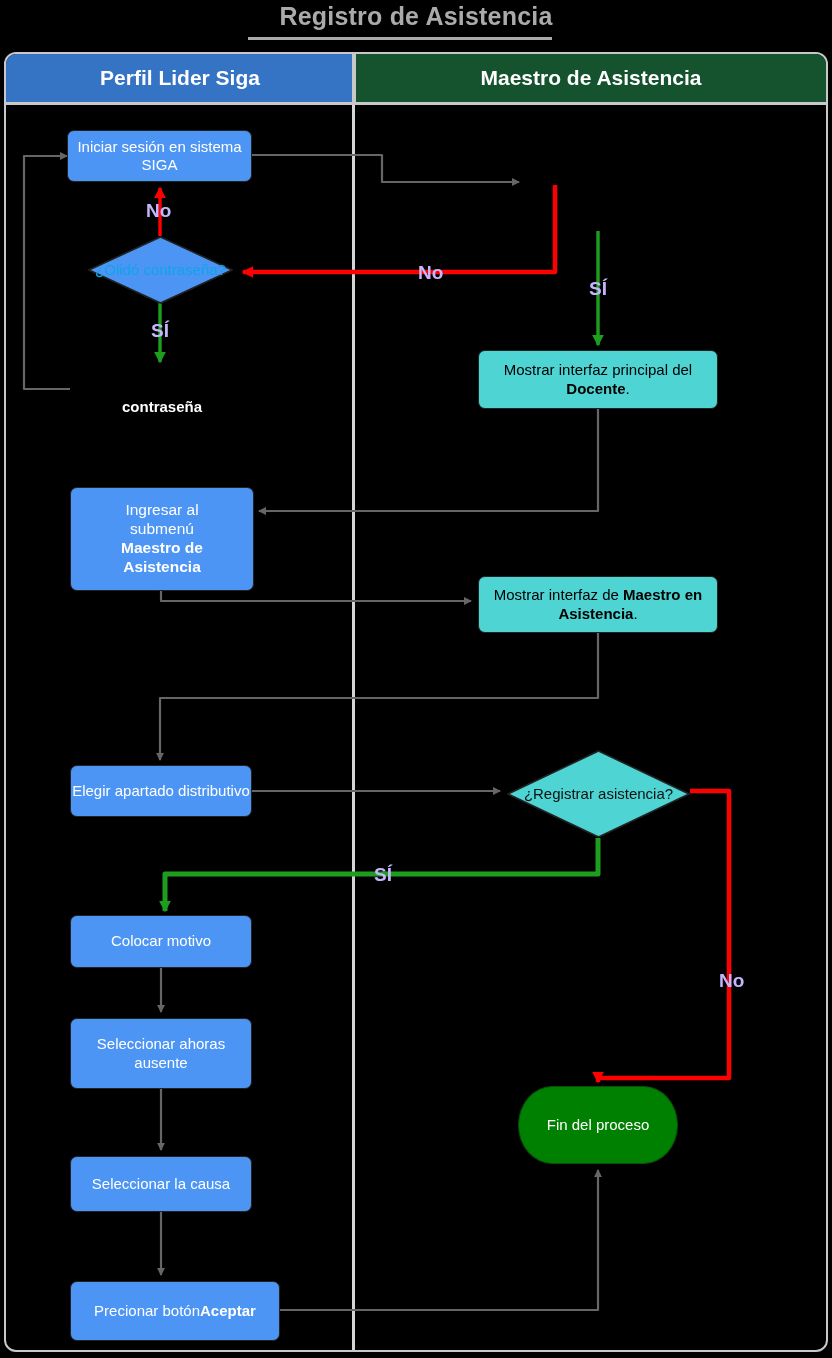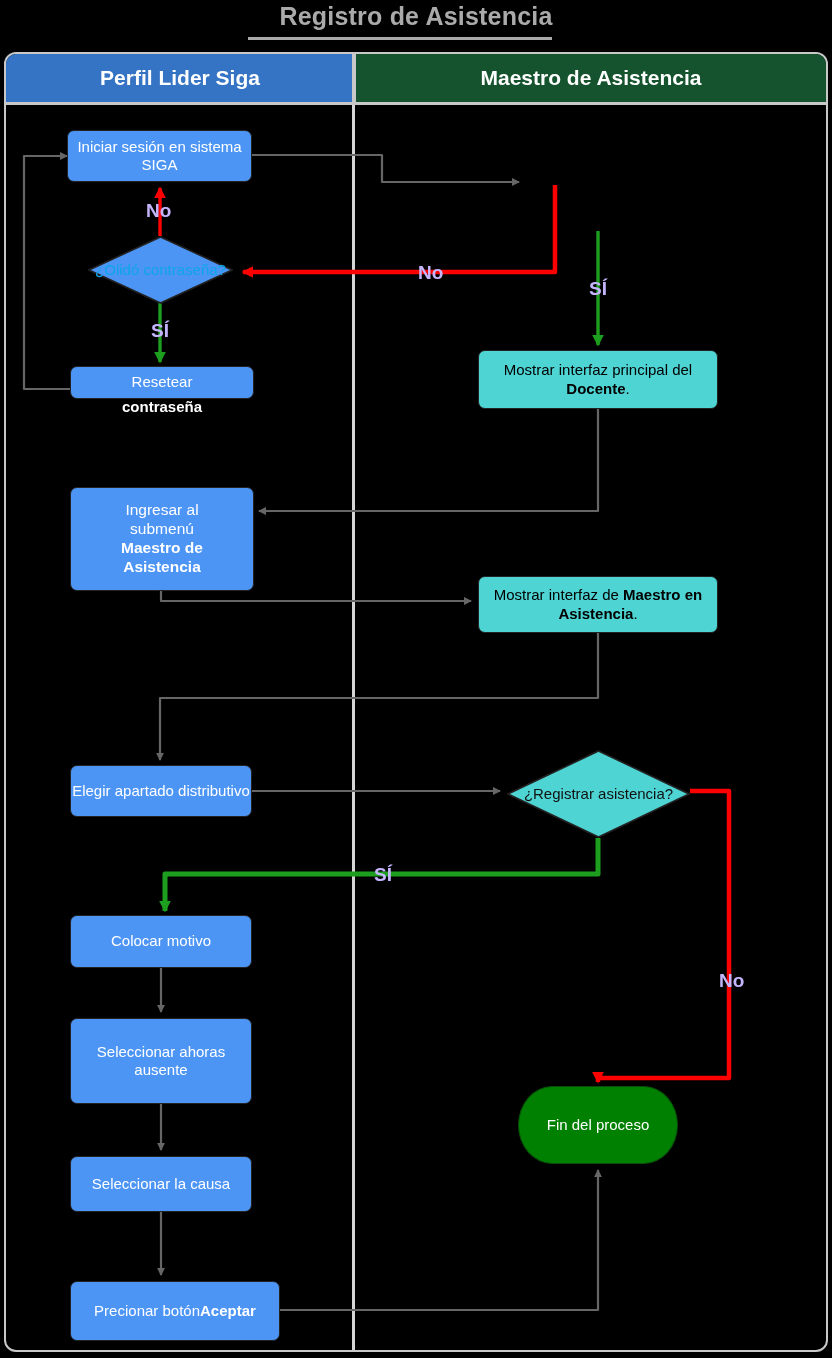--- a/index.html
+++ b/index.html
@@ -151,41 +151,38 @@
     <span>Iniciar sesión en sistema SIGA</span>
   </div>
 
   <div class="diamond dia-blue" style="left:88px;top:236px;width:145px;height:68px;">
     <svg width="145" height="68" viewBox="0 0 145 68">
       <polygon points="72.5,1 144,34 72.5,67 1,34" fill="#4d95f5" stroke="#222" stroke-width="1.6"></polygon>
     </svg>
     <span class="dlabel">¿Olidó contraseña?</span>
   </div>
 
-  <div class="node proc-blue" style="left:70px;top:366px;width:184px;height:33px;">
-    <span>Resetear</span>
-  </div>
   <div class="overflow-label" style="left:70px;top:398px;width:184px;">contraseña</div>
 
   <div class="node proc-blue tall" style="left:70px;top:459px;width:184px;height:104px;flex-direction:column;margin-top:28px;">
     <span>Ingresar al</span>
     <span>submenú</span>
     <b class="em">Maestro de</b>
     <b class="em">Asistencia</b>
   </div>
 
   <div class="node proc-blue" style="left:70px;top:765px;width:182px;height:52px;">
     <span>Elegir apartado distributivo</span>
   </div>
 
   <div class="node proc-blue" style="left:70px;top:915px;width:182px;height:53px;">
     <span>Colocar motivo</span>
   </div>
 
-  <div class="node proc-blue" style="left:70px;top:1018px;width:182px;height:86px;justify-content:flex-end;">
+  <div class="node proc-blue" style="left:70px;top:1018px;width:182px;height:71px;justify-content:flex-end;">
     <span>Seleccionar ahoras ausente</span>
   </div>
 
   <div class="node proc-blue" style="left:70px;top:1156px;width:182px;height:56px;">
     <span>Seleccionar la causa</span>
   </div>
 
   <div class="node proc-blue" style="left:70px;top:1281px;width:210px;height:60px;flex-direction:row;">
     <span>Precionar botón</span>
     <b class="em">Aceptar</b>

